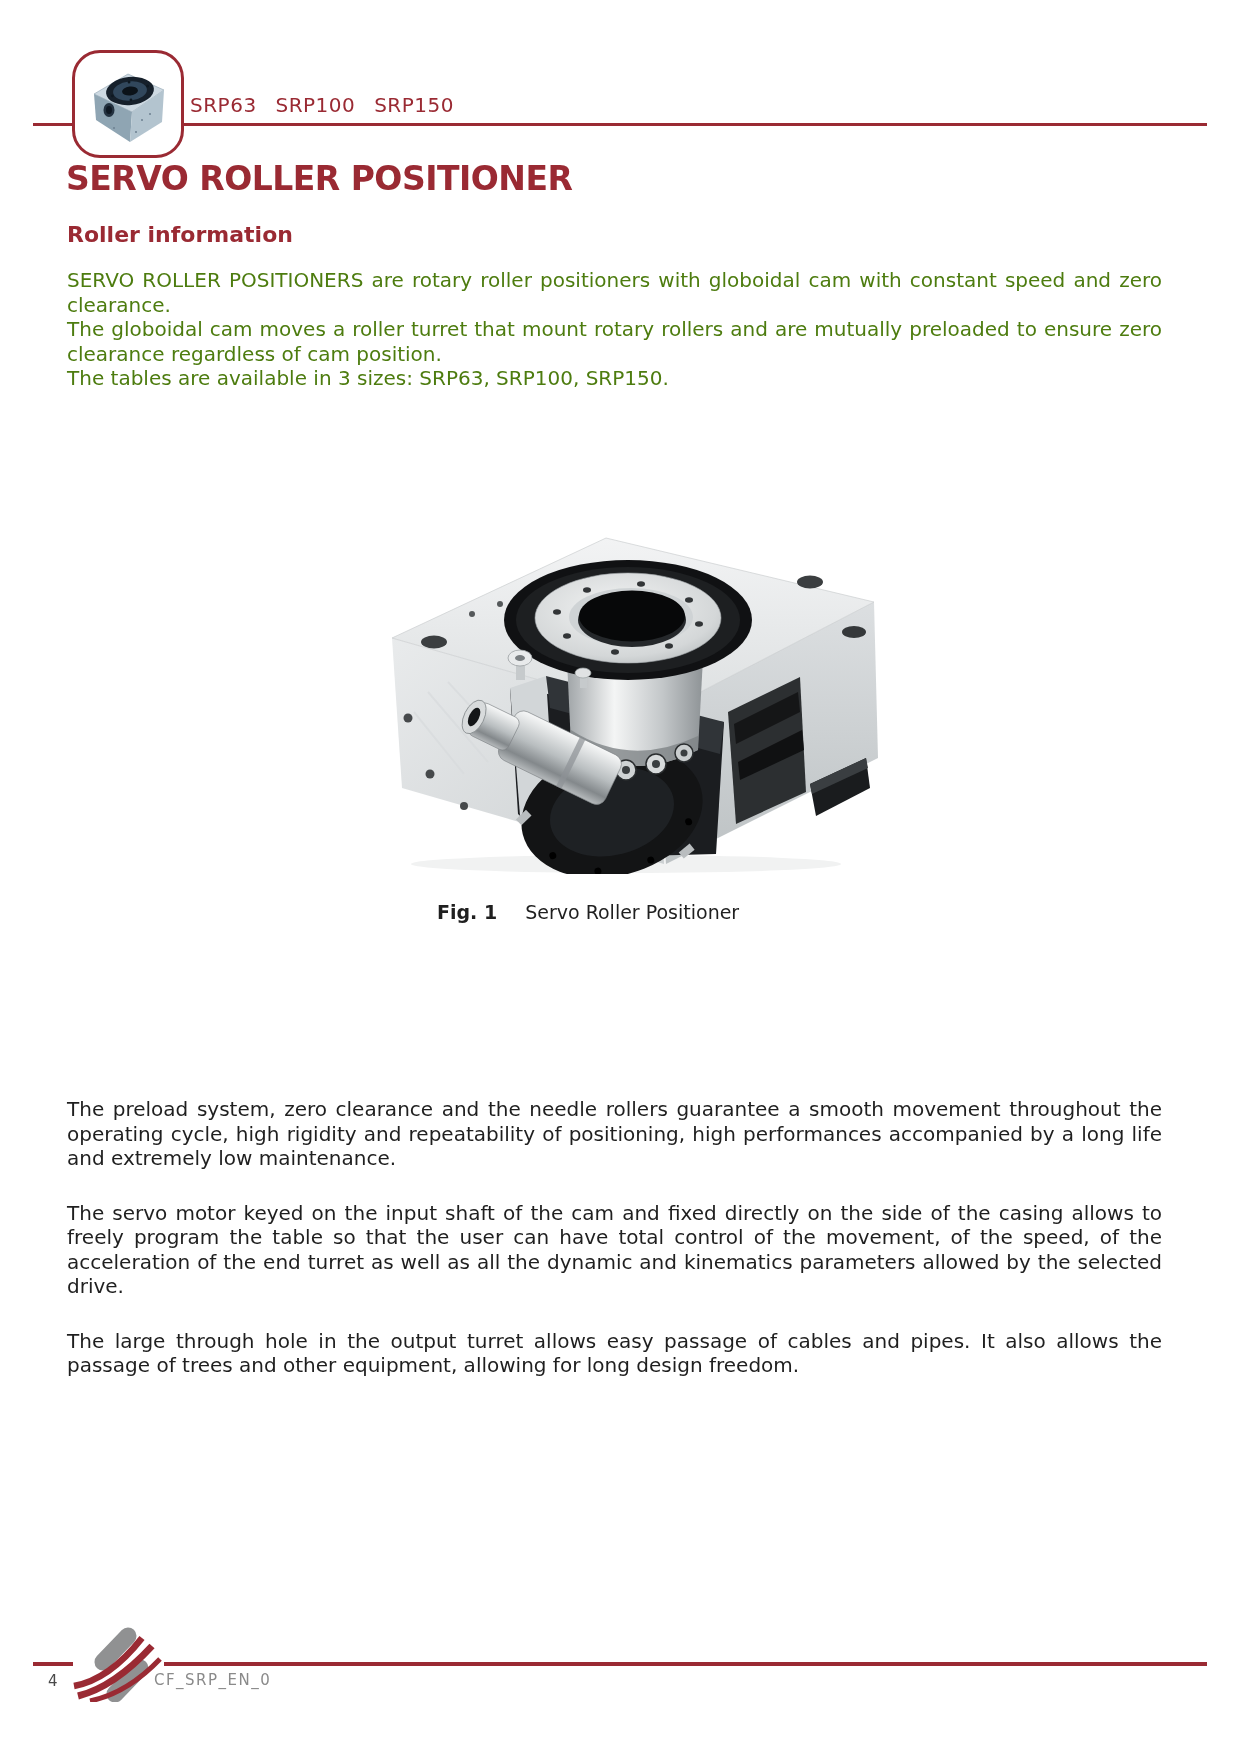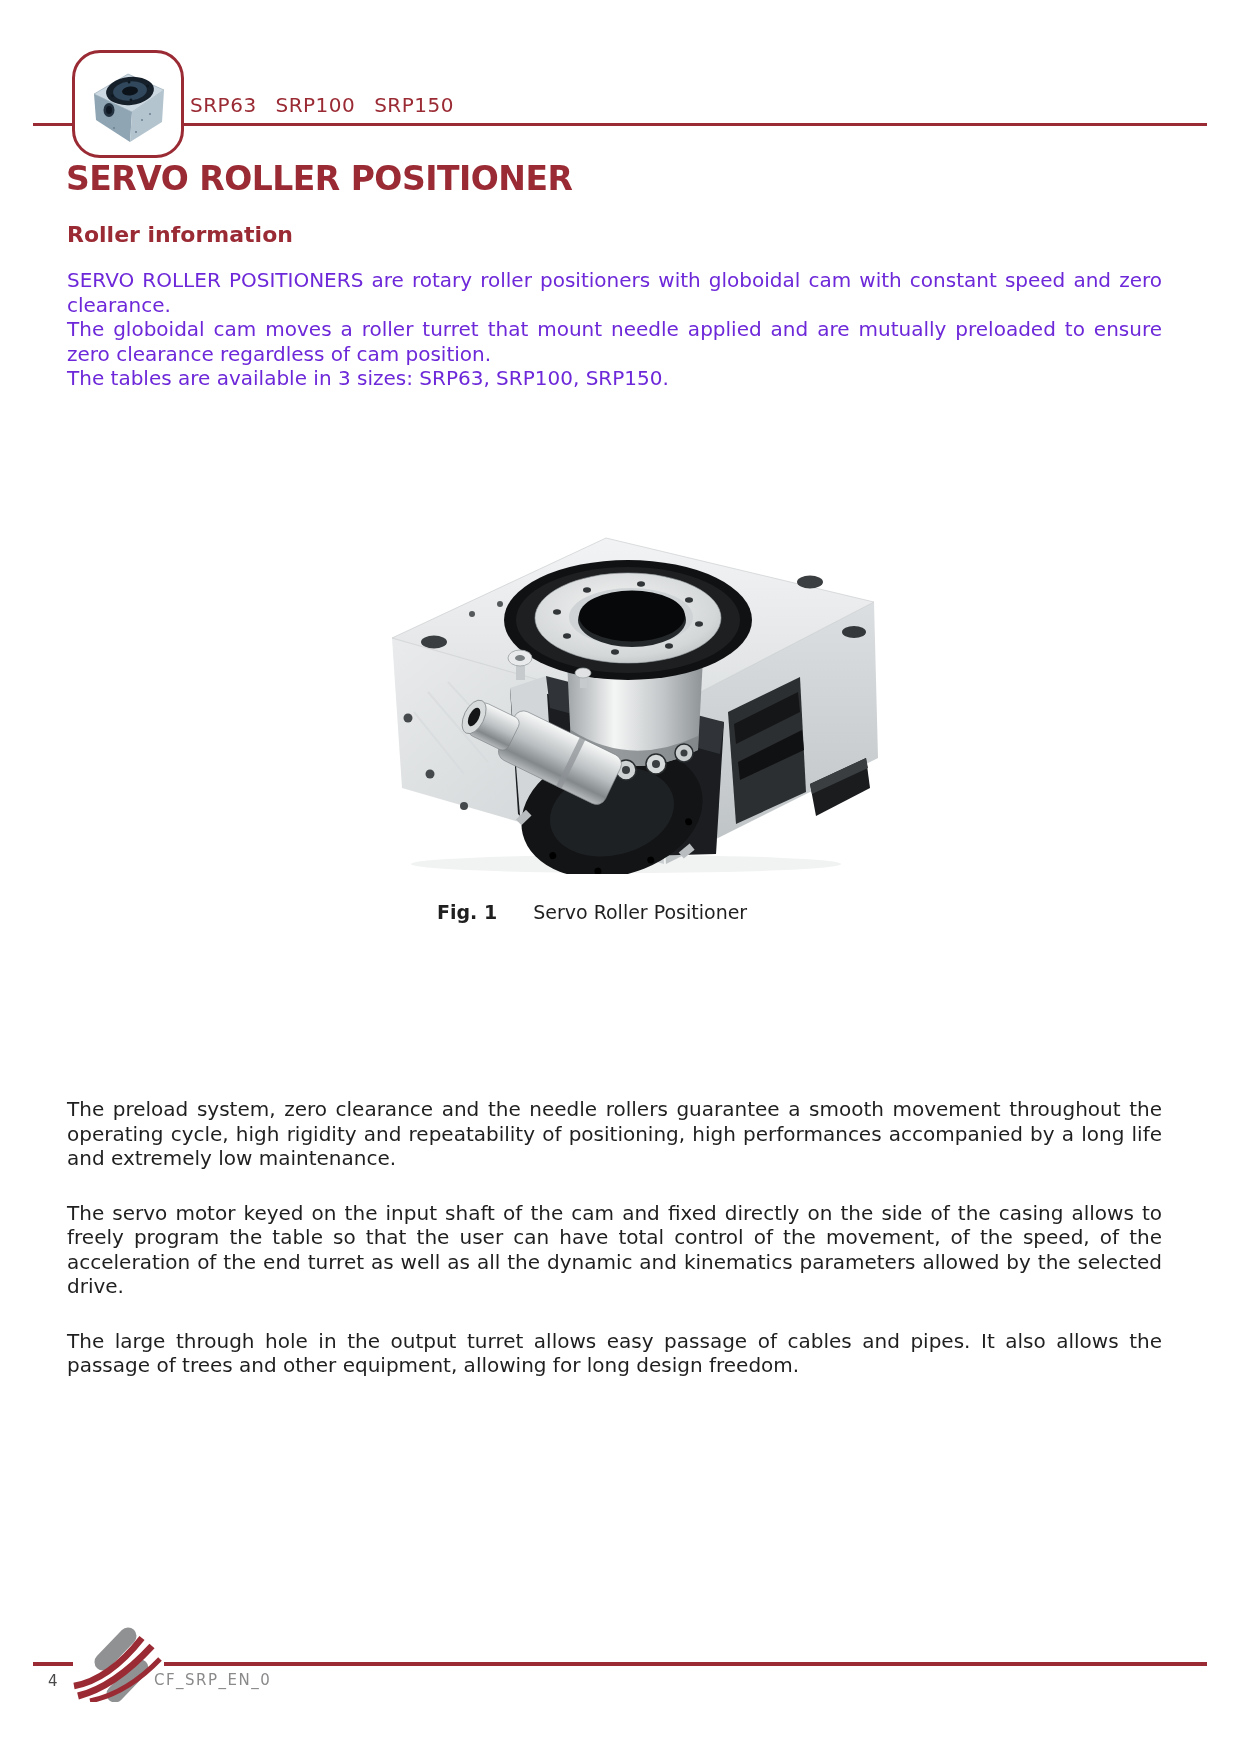--- a/index.html
+++ b/index.html
@@ -41,37 +41,37 @@
   .section-heading {
     position: absolute; left: 67px; top: 222px;
     font-size: 22px; font-weight: bold; color: #9a2a33;
     white-space: nowrap;
   }
 
   
   .intro {
     position: absolute; left: 67px; top: 268px; width: 1095px;
     font-size: 20px; line-height: 24.5px; text-align: justify;
-    color: #6d28d9;
+    color: #4d7c0f;
   }
   .body-copy {
     position: absolute; left: 67px; top: 1097px; width: 1095px;
     font-size: 20px; line-height: 24.5px; text-align: justify;
     color: #1f1f1f;
   }
   .body-copy p { margin: 0 0 30px 0; }
 
   
   .figure {
     position: absolute; left: 368px; top: 462px;
     width: 520px; height: 412px;
   }
   .figure-caption {
     position: absolute; left: 437px; top: 901px;
-    font-size: 19px; display: flex; gap: 36px;
+    font-size: 19px; display: flex; gap: 28px;
     color: #1f1f1f; white-space: nowrap;
   }
   .fig-label { font-weight: bold; }
 
   
   .footer-rule-left {
     position: absolute; left: 33px; top: 1662px;
     width: 40px; height: 4px; background: #9a2a33;
   }
   .footer-rule-right {
@@ -125,21 +125,21 @@
   </div>
 
   <div class="header-models">SRP63 SRP100 SRP150</div>
 
   <div class="doc-title">SERVO ROLLER POSITIONER</div>
 
   <div class="section-heading">Roller information</div>
 
   <div class="intro">
     <div>SERVO ROLLER POSITIONERS are rotary roller positioners with globoidal cam with constant speed and zero clearance.</div>
-    <div>The globoidal cam moves a roller turret that mount needle applied and are mutually preloaded to ensure zero clearance regardless of cam position.</div>
+    <div>The globoidal cam moves a roller turret that mount rotary rollers and are mutually preloaded to ensure zero clearance regardless of cam position.</div>
     <div>The tables are available in 3 sizes: SRP63, SRP100, SRP150.</div>
   </div>
 
   <div class="figure">
     <svg width="520" height="412" viewBox="0 0 520 412">
       <defs>
         <linearGradient id="topFace" x1="0" y1="0" x2="0" y2="1">
           <stop offset="0" stop-color="#f2f3f4"></stop>
             <stop offset="1" stop-color="#dde0e1"></stop>
         </linearGradient>

